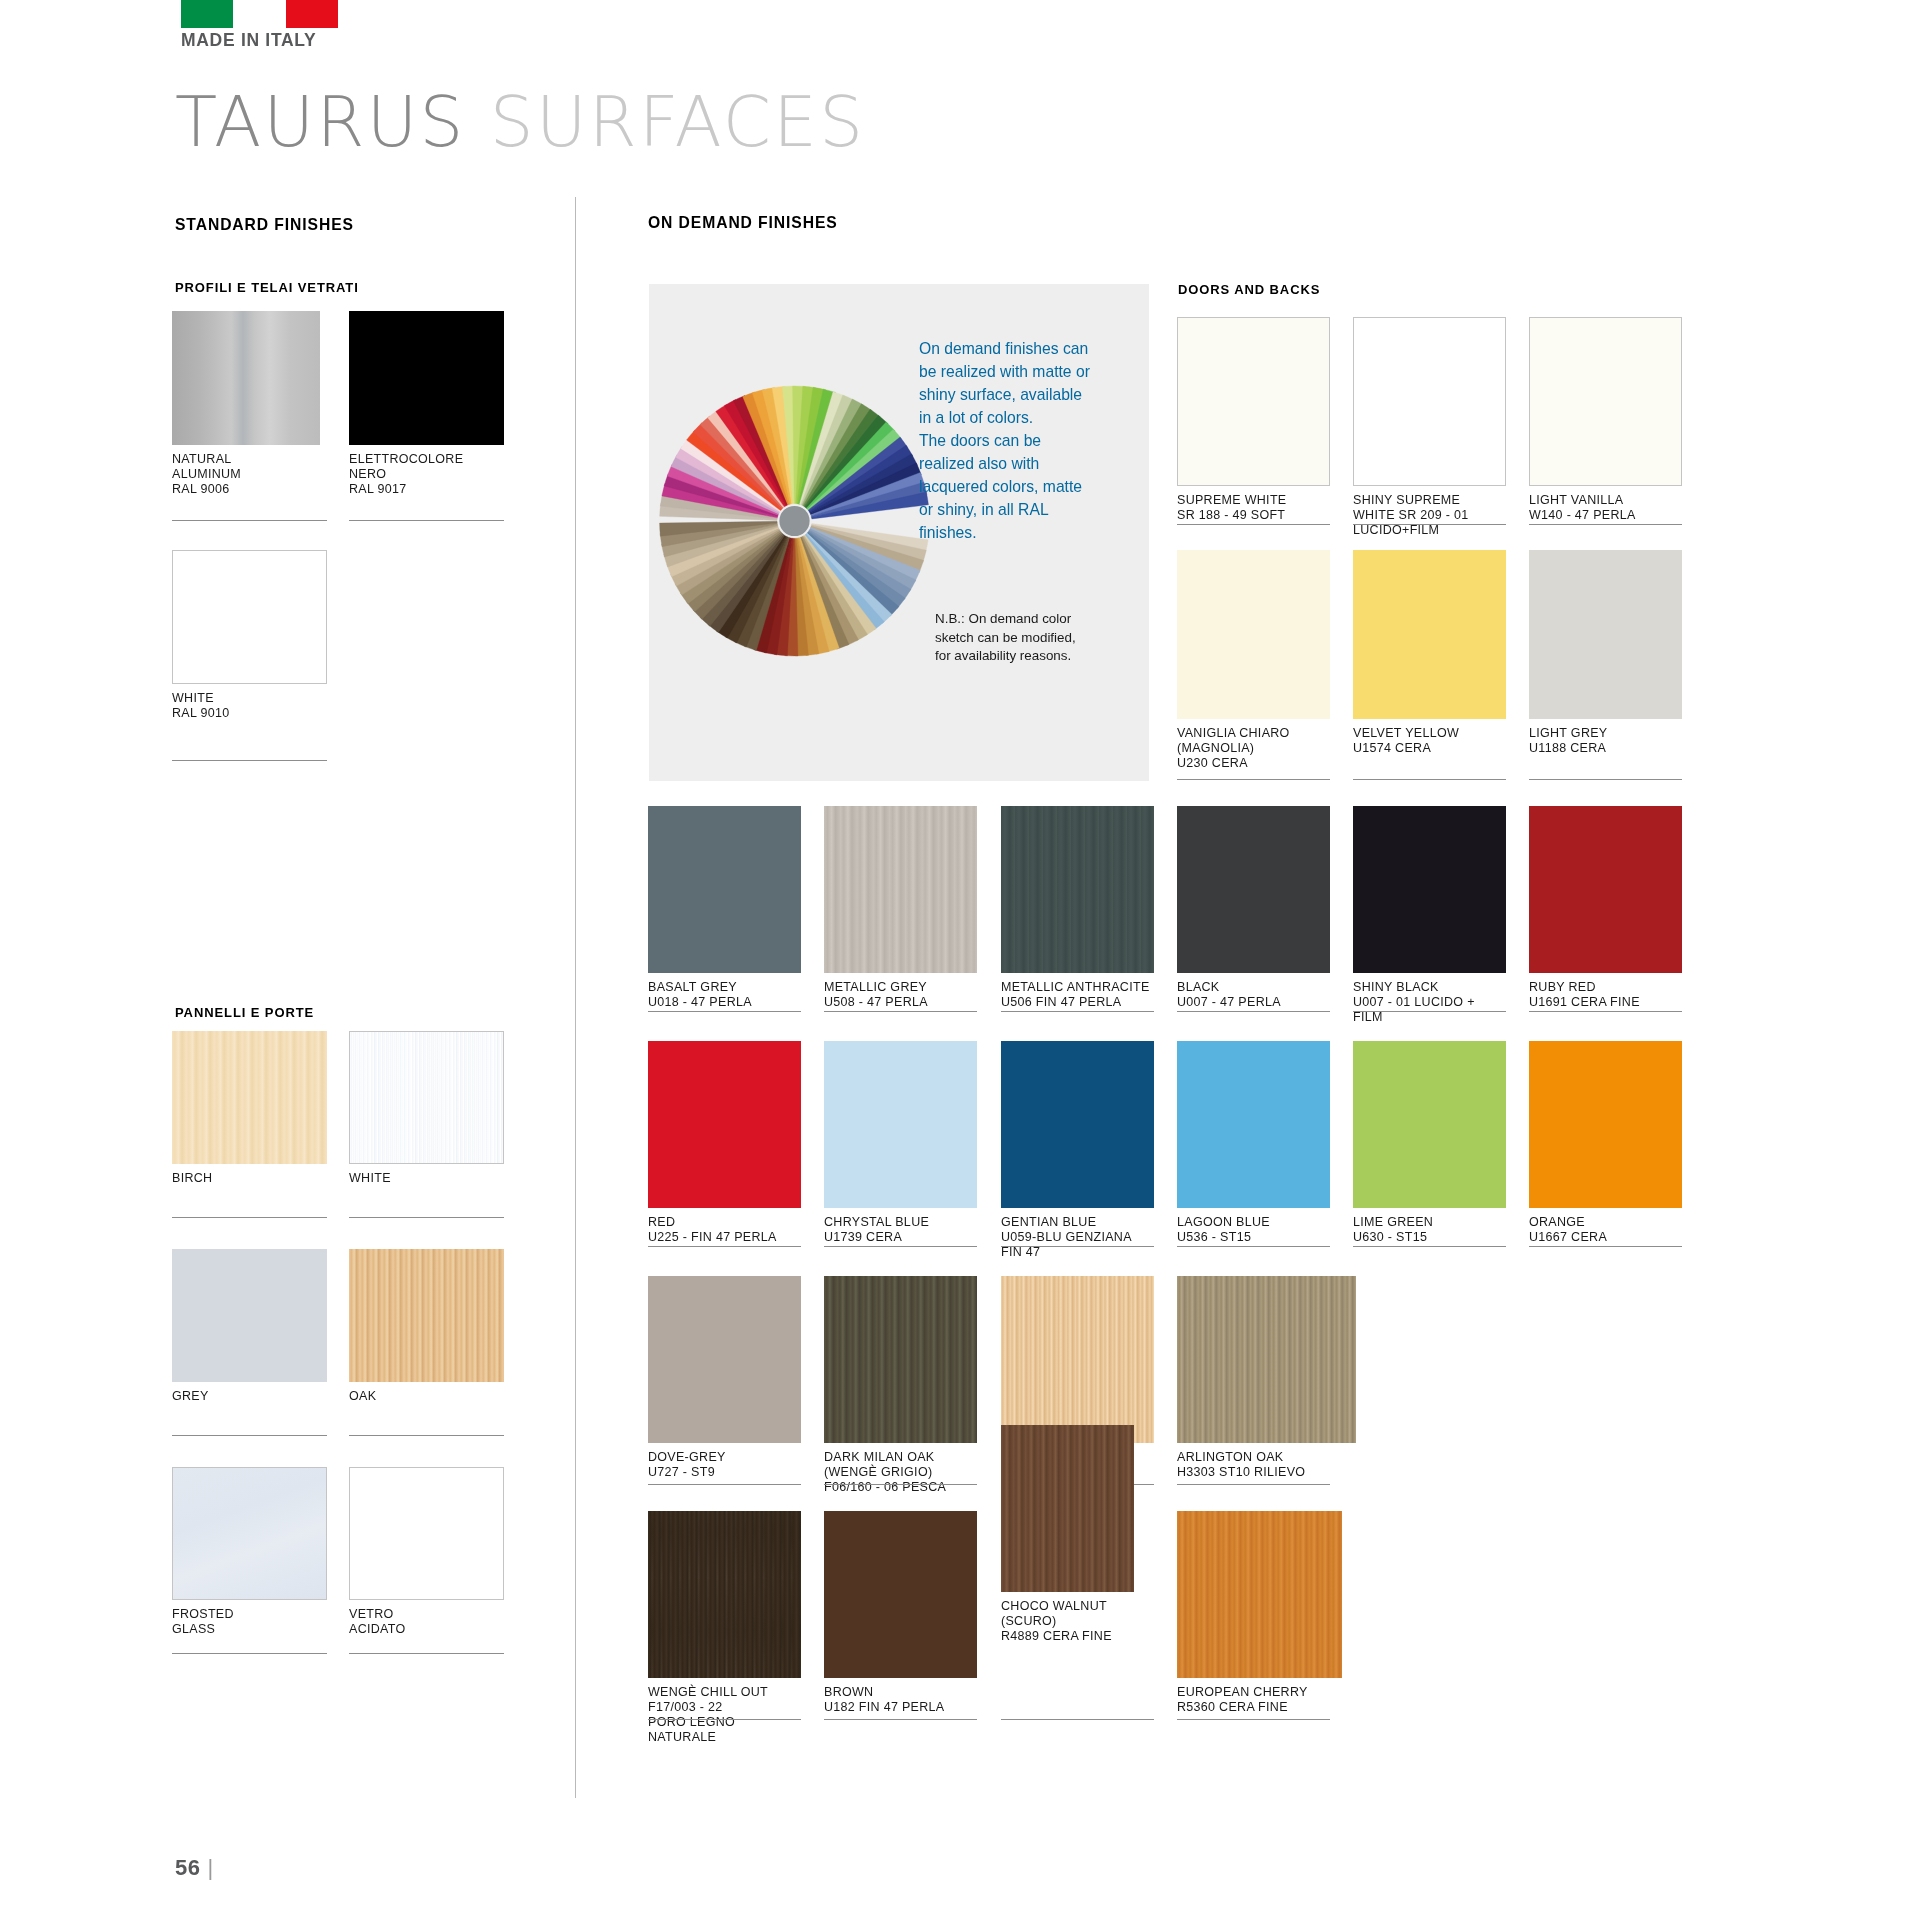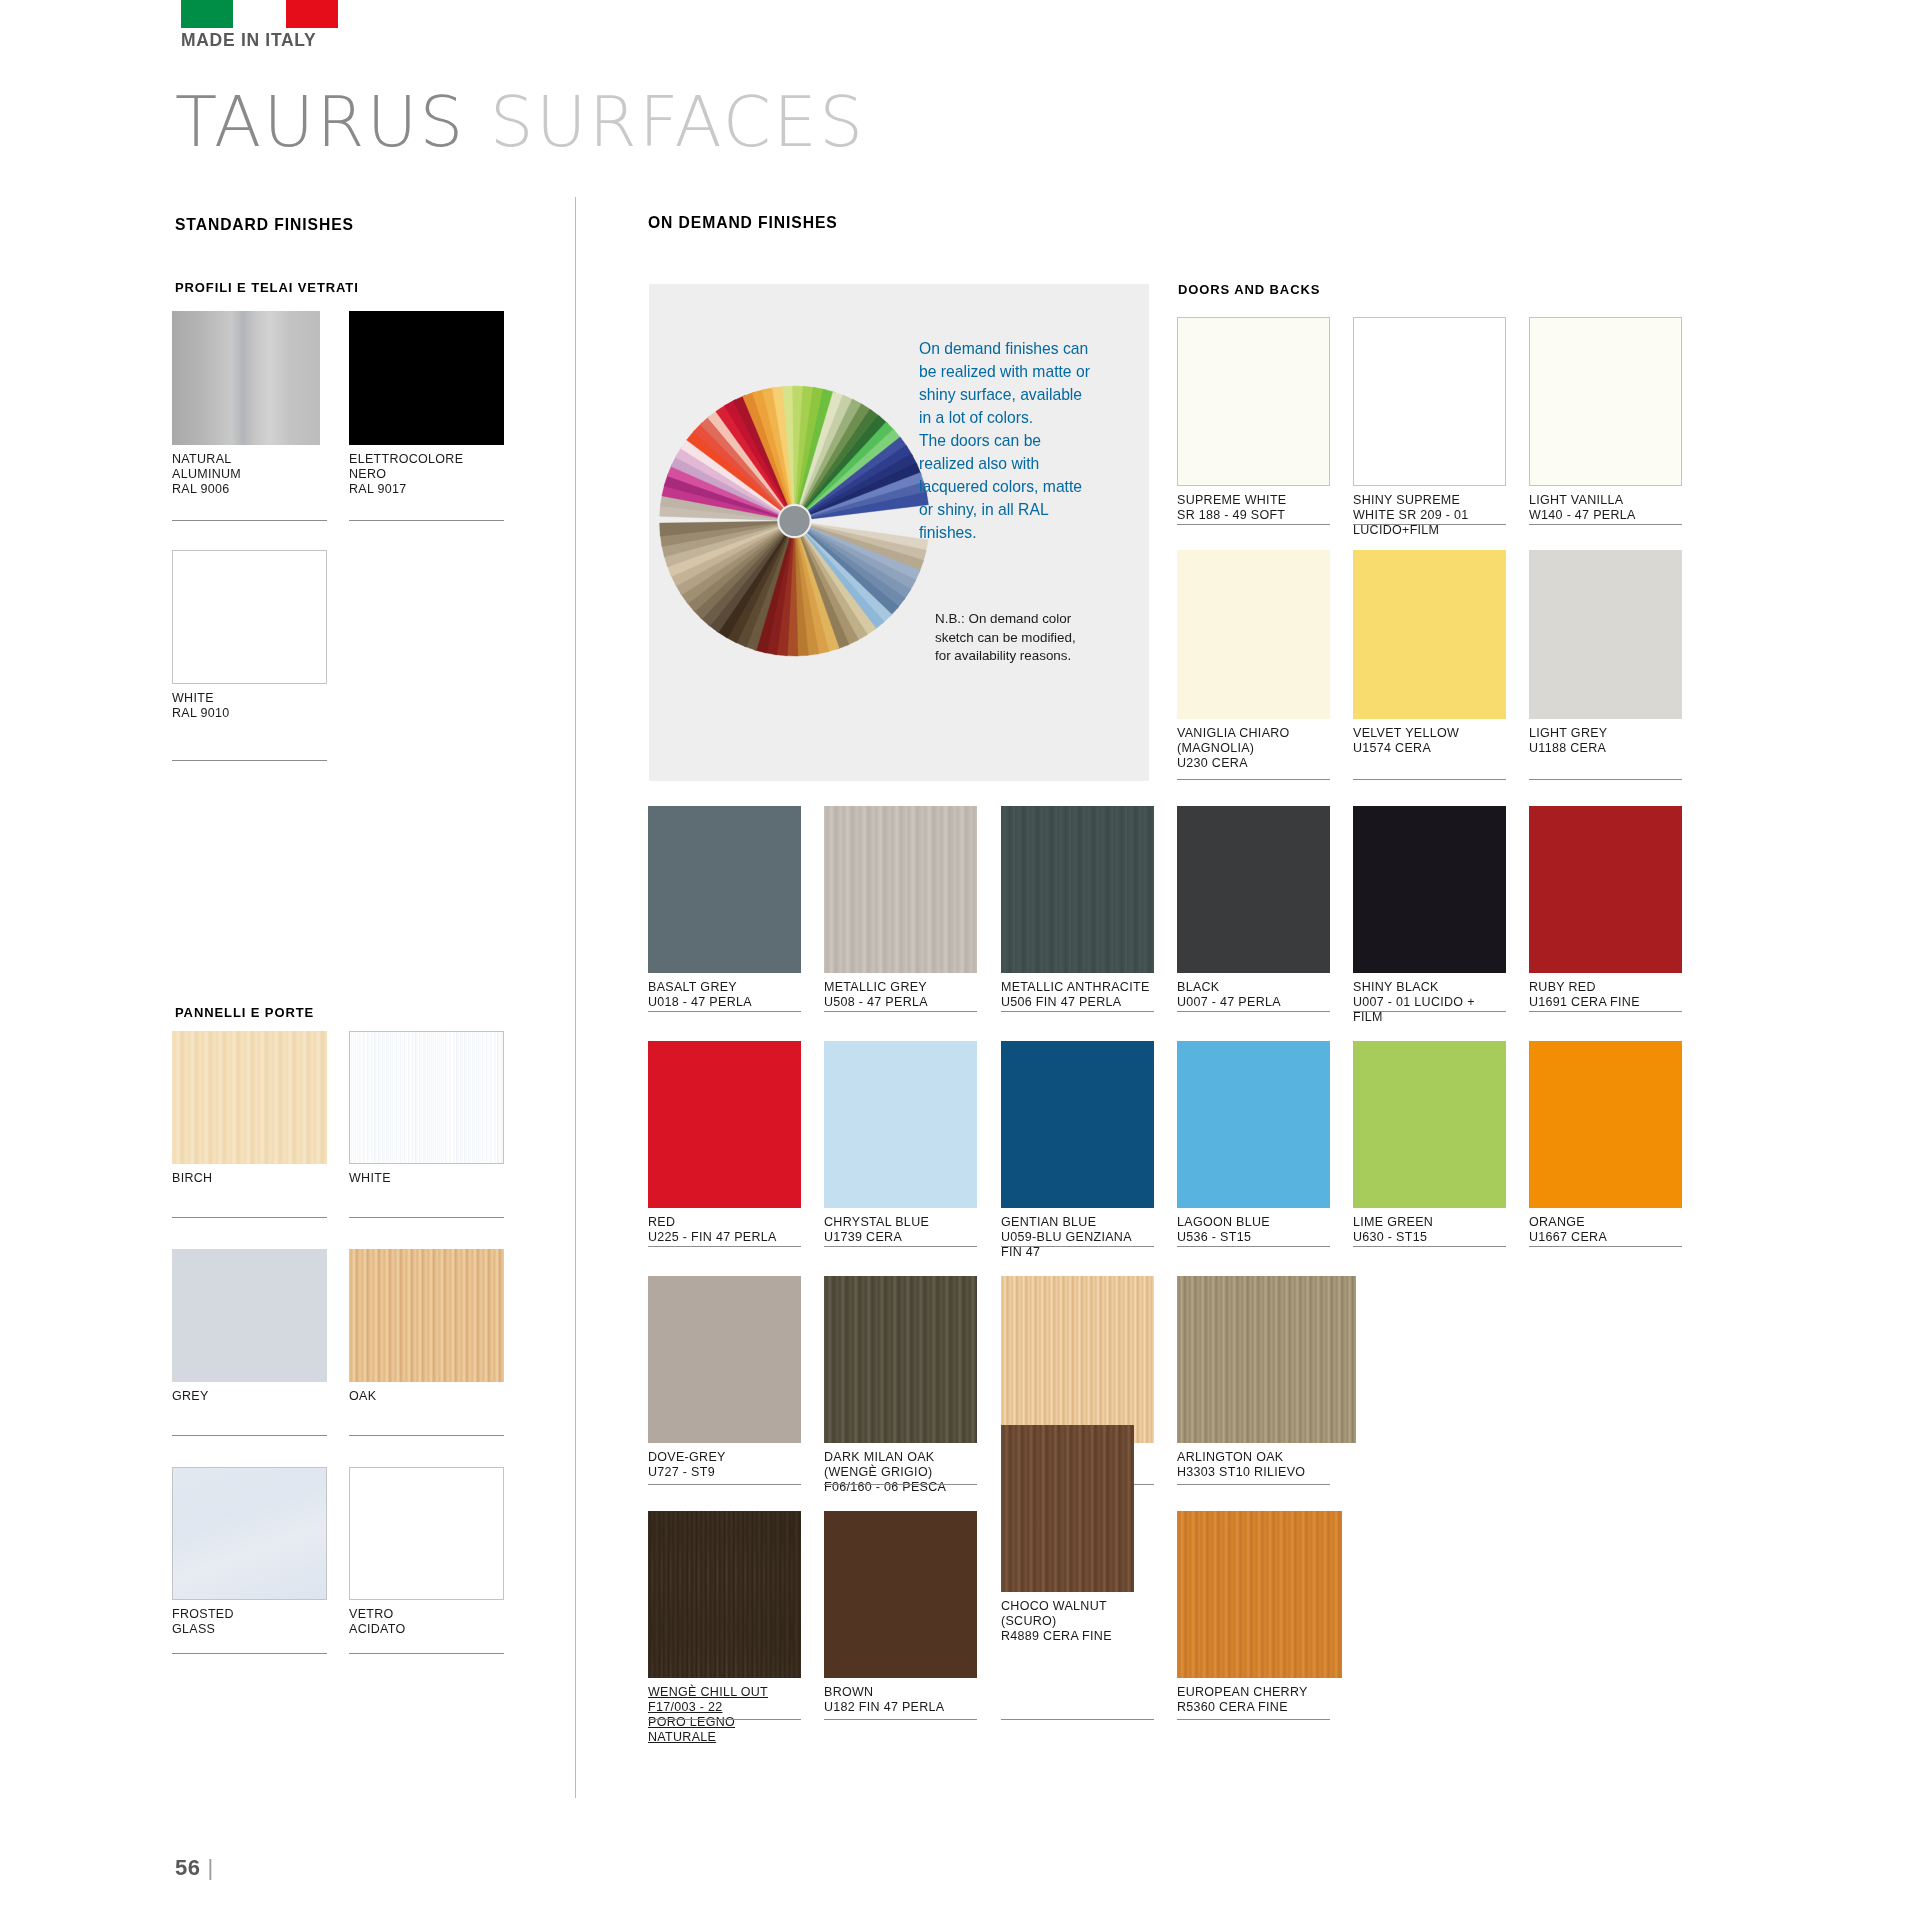--- a/index.html
+++ b/index.html
@@ -399,21 +399,21 @@
 F06/159
 LACCATO OPACO</div>
       </div>
       <div class="rule" style="position: absolute; left: 1001px; top: 1484px; width: 153px;"></div>
       <div class="card" style="left: 1177px; top: 1276px; width: 179px;">
         <div class="sw" style="height: 167px; background: repeating-linear-gradient(90deg, rgb(171, 156, 126) 0px, rgb(154, 139, 109) 2.3px, rgb(181, 166, 137) 4.7px, rgb(145, 131, 104) 7.6px, rgb(168, 154, 124) 10.5px), repeating-linear-gradient(0deg, rgba(255, 255, 255, 0.05) 0px, rgba(0, 0, 0, 0.07) 35px, rgba(255, 255, 255, 0.04) 76px);"></div>
         <div class="lbl">ARLINGTON OAK
 H3303 ST10 RILIEVO</div>
       </div>
       <div class="rule" style="position: absolute; left: 1177px; top: 1484px; width: 153px;"></div>
-      <div class="card" style="left: 648px; top: 1511px; width: 153px; text-decoration: underline;">
+      <div class="card" style="left: 648px; top: 1511px; width: 153px;">
         <div class="sw" style="height: 167px; background: repeating-linear-gradient(90deg, rgb(60, 46, 33) 0px, rgb(47, 36, 24) 2.3px, rgba(70, 54, 38, 0.125) 4.1px, rgb(51, 38, 24) 6.4px, rgb(62, 48, 35) 9.3px), repeating-linear-gradient(0deg, rgba(255, 255, 255, 0.04) 0px, rgba(0, 0, 0, 0.12) 47px, rgba(255, 255, 255, 0.03) 99px), linear-gradient(90deg, rgb(58, 45, 32), rgb(69, 55, 42) 50%, rgb(52, 40, 25));"></div>
         <div class="lbl">WENGÈ CHILL OUT
 F17/003 - 22
 PORO LEGNO
 NATURALE</div>
       </div>
       <div class="rule" style="position: absolute; left: 648px; top: 1719px; width: 153px;"></div>
       <div class="card" style="left: 824px; top: 1511px; width: 153px;">
         <div class="sw" style="height: 167px; background: linear-gradient(0deg, rgb(82, 52, 34), rgb(82, 52, 34));"></div>
         <div class="lbl">BROWN

